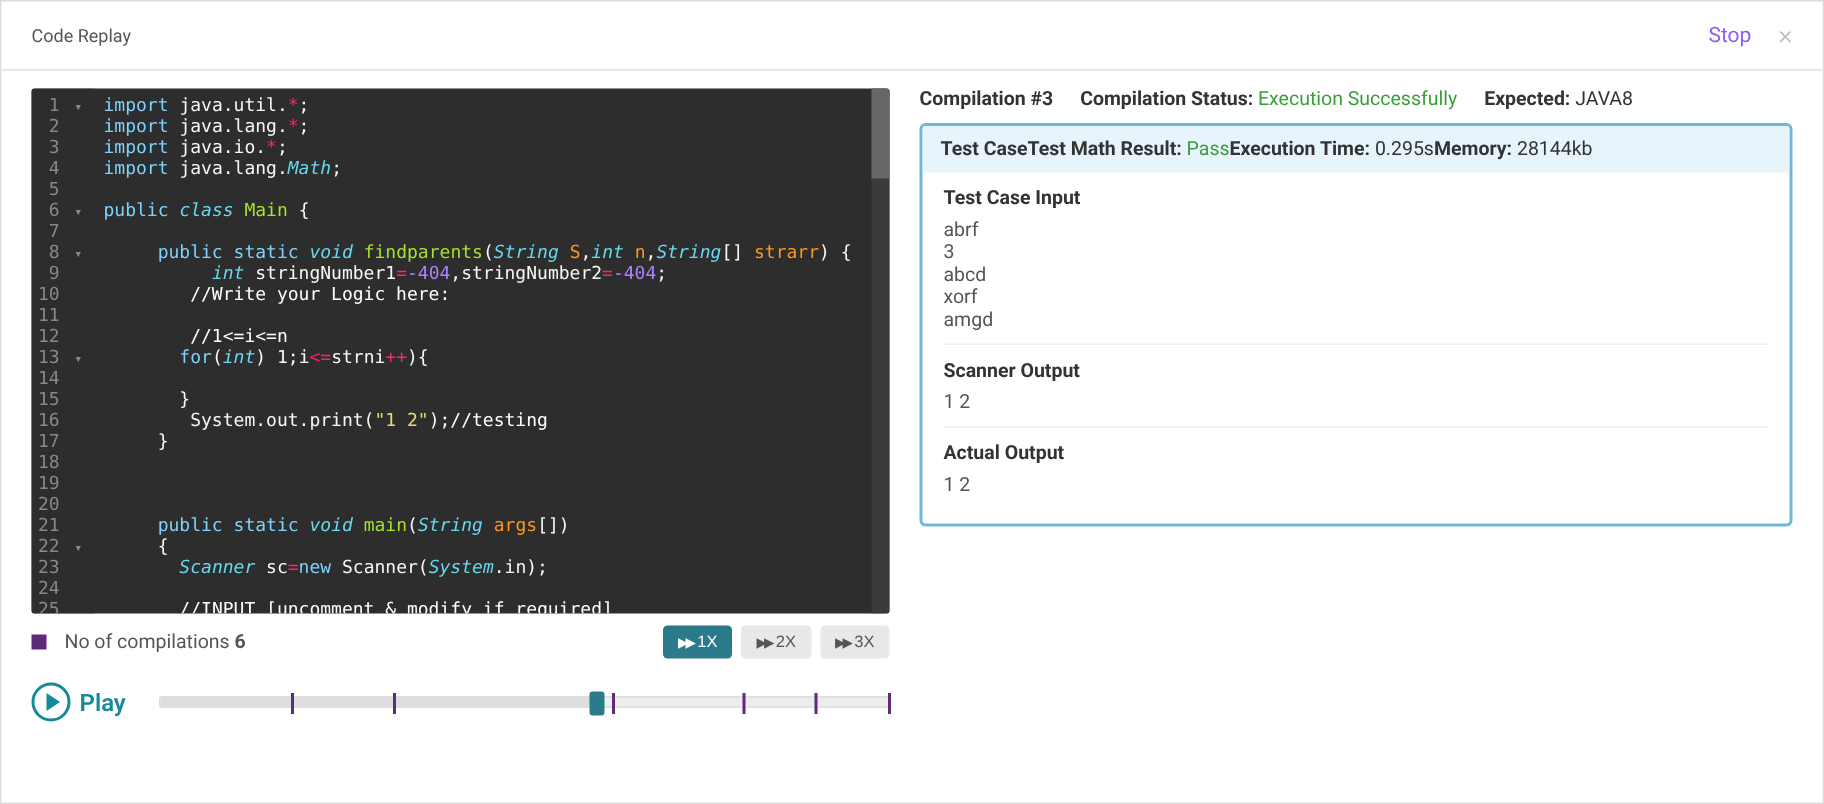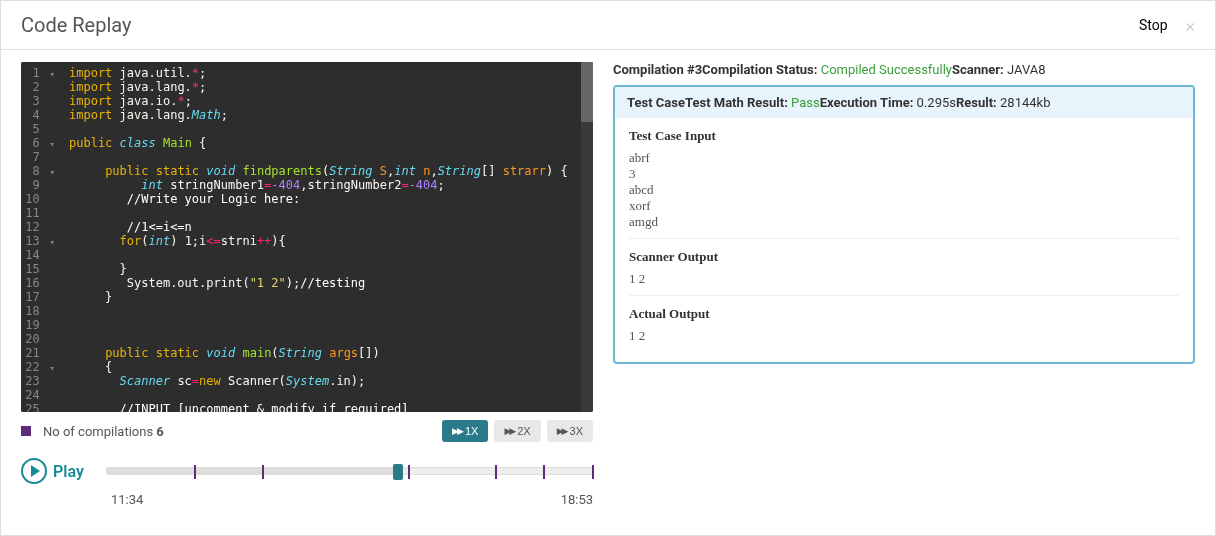--- a/index.html
+++ b/index.html
@@ -1,32 +1,32 @@
 <!DOCTYPE html>
 <html><head>
 <meta charset="utf-8">
 <style>
   * { box-sizing: border-box; margin: 0; padding: 0; }
   body { font-family: -apple-system, BlinkMacSystemFont, "Segoe UI", Roboto, sans-serif; background: #fff; color: #333; }
   .modal { width: 1216px; height: 536px; border: 1px solid #ddd; background: #fff; position: relative; }
   .header { display: flex; justify-content: space-between; align-items: center; padding: 12px 20px; border-bottom: 1px solid #e0e0e0; }
-  .header-title { font-size: 20px; color: #555; font-weight: 400; }
+  .header-title { font-size: 12px; color: #555; font-weight: 400; }
   .header-right { display: flex; align-items: center; gap: 18px; }
-  .stop-link { color: #000000; font-size: 14px; cursor: pointer; }
+  .stop-link { color: #8b5cf6; font-size: 14px; cursor: pointer; }
   .close-icon { color: #bbb; font-size: 18px; cursor: pointer; font-weight: 300; }
   .body { display: flex; padding: 12px 20px; gap: 20px; }
   .left { flex: 0 0 572px; }
   .right { flex: 1; }
   .editor { background: #2d2d2d; border-radius: 2px; height: 350px; display: flex; font-family: "Consolas", "Monaco", monospace; font-size: 12px; line-height: 14px; overflow: hidden; position: relative; }
   .gutter { background: #2d2d2d; color: #888; text-align: right; padding: 4px 8px 4px 4px; user-select: none; min-width: 42px; }
   .gutter .ln { display: block; height: 14px; }
   .fold { color: #888; font-size: 9px; display: inline-block; width: 8px; }
   .code { padding: 4px 6px; color: #fff; flex: 1; white-space: pre; overflow: hidden; }
   .code .row { height: 14px; display: block; }
-  .kw-pink { color: #eab308; }
+  .kw-pink { color: #7dd3fc; }
   .kw-cyan { color: #66d9ef; font-style: italic; }
   .kw-green { color: #a6e22e; }
   .kw-orange { color: #fd971f; }
   .kw-purple { color: #ae81ff; }
   .kw-red { color: #f92672; }
   .kw-str { color: #e6db74; }
   .kw-comment { color: #ffffff; }
   .kw-white { color: #f8f8f2; }
   .scrollbar { position: absolute; right: 0; top: 0; width: 12px; height: 100%; background: #3a3a3a; }
   .scrollbar-thumb { position: absolute; top: 0; width: 12px; height: 60px; background: #666; }
@@ -43,27 +43,27 @@
   .play-row { display: flex; align-items: center; gap: 22px; margin-top: 8px; }
   .play-btn { display: flex; align-items: center; gap: 6px; color: #168a98; font-size: 16px; font-weight: 600; cursor: pointer; }
   .play-circle { width: 26px; height: 26px; border: 2px solid #168a98; border-radius: 50%; display: flex; align-items: center; justify-content: center; }
   .play-tri { width: 0; height: 0; border-left: 9px solid #168a98; border-top: 6px solid transparent; border-bottom: 6px solid transparent; margin-left: 2px; }
   .slider { flex: 1; height: 8px; background: #eee; border: 1px solid #ddd; position: relative; border-radius: 2px; }
   .slider-fill { position: absolute; left: 0; top: 0; height: 100%; background: #ddd; width: 60%; }
   .tick { position: absolute; width: 2px; height: 14px; background: #5e2b7b; top: -3px; }
   .handle { position: absolute; width: 10px; height: 16px; background: #2a7a8c; top: -4px; border-radius: 2px; }
   .time-row { display: flex; justify-content: space-between; padding: 8px 0 0 90px; font-size: 13px; color: #555; }
 
-  .meta-row { display: flex; font-size: 13px; color: #333; margin-bottom: 8px; flex-wrap: wrap; }
+  .meta-row { display: flex; gap: 18px; font-size: 13px; color: #333; margin-bottom: 8px; flex-wrap: wrap; }
   .meta-row b { font-weight: 700; }
   .success { color: #3a9e3a; }
   .panel { border: 2px solid #6fb7d6; border-radius: 4px; overflow: hidden; }
   .panel-header { background: #e8f4fb; padding: 8px 12px; display: flex; font-size: 13px; color: #333; flex-wrap: wrap; }
   .panel-header b { font-weight: 700; }
-  .panel-body { padding: 10px 14px; font-size: 13px; color: #333; font-family: Liberation Serif, serif; }
+  .panel-body { padding: 10px 14px; font-size: 13px; color: #333; }
   .section-title { font-weight: 700; margin-bottom: 6px; }
   .section-content { color: #555; margin-bottom: 10px; white-space: pre-line; border-bottom: 1px solid #eee; padding-bottom: 8px; }
   .section-content:last-child { border-bottom: none; margin-bottom: 0; }
 </style>
 </head>
 <body>
 
 <div class="modal">
   <div class="header">
     <div class="header-title">Code Replay</div>
@@ -133,39 +133,35 @@
             <div class="tick" style="left: 18%;"></div>
             <div class="tick" style="left: 32%;"></div>
             <div class="tick" style="left: 62%;"></div>
             <div class="tick" style="left: 80%;"></div>
             <div class="tick" style="left: 90%;"></div>
             <div class="tick" style="left: 100%;"></div>
             <div class="handle" style="left: calc(60% - 5px);"></div>
           </div>
       </div>
 
-      <div class="time-row">
-        <span>11:34</span>
-        <span>18:53</span>
-      </div>
     </div>
 
     <div class="right">
       <div class="meta-row">
         <span><b>Compilation #3</b></span>
-        <span><b>Compilation Status:</b> <span class="success">Compiled Successfully</span></span>
-        <span><b>Scanner:</b> <span>JAVA8</span></span>
+        <span><b>Compilation Status:</b> <span class="success">Execution Successfully</span></span>
+        <span><b>Expected:</b> <span>JAVA8</span></span>
       </div>
 
       <div class="panel">
         <div class="panel-header">
           <span><b>Test Case</b></span>
           <span><b>Test Math Result:</b> <span class="success">Pass</span></span>
           <span><b>Execution Time:</b> <span>0.295s</span></span>
-          <span><b>Result:</b> <span>28144kb</span></span>
+          <span><b>Memory:</b> <span>28144kb</span></span>
         </div>
         <div class="panel-body">
           <div class="section-title">Test Case Input</div>
           <div class="section-content">abrf
 3
 abcd
 xorf
 amgd</div>
           <div class="section-title">Scanner Output</div>
           <div class="section-content">1 2</div>

